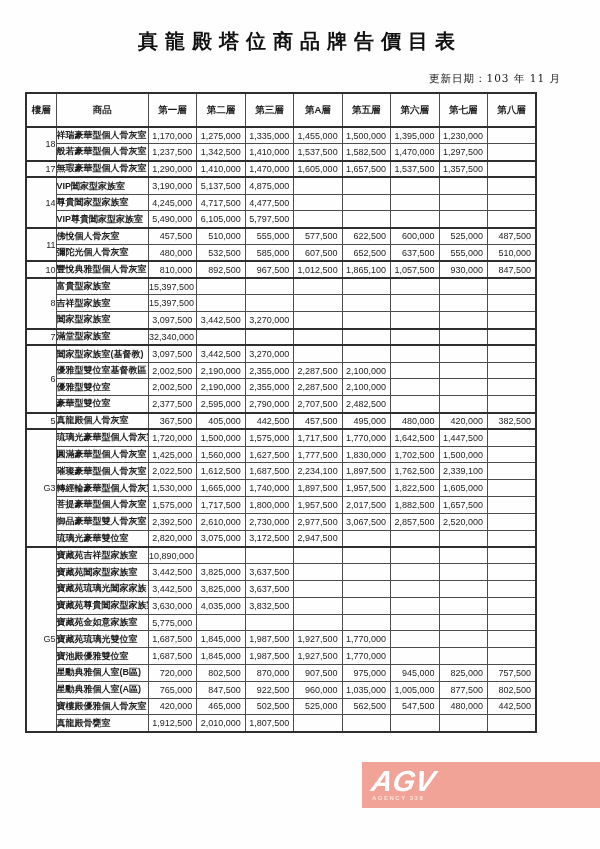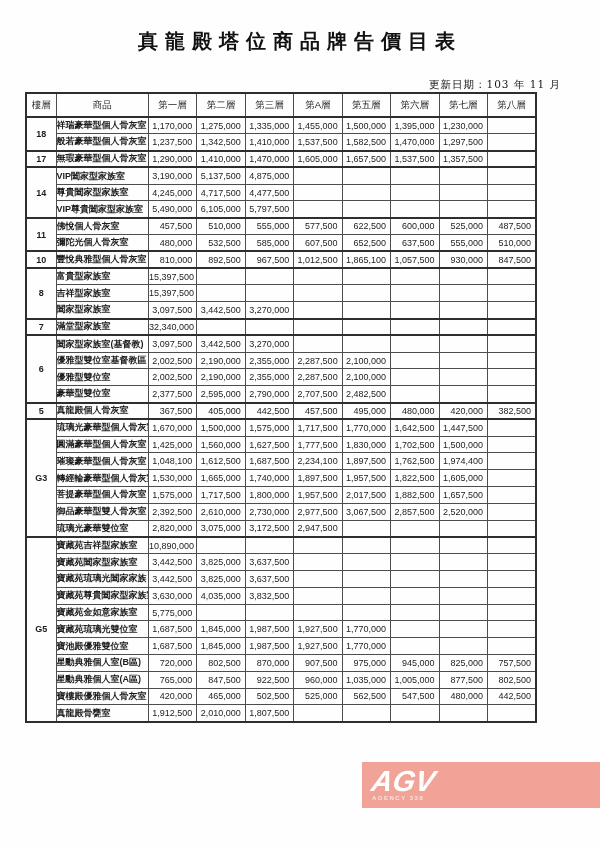--- a/index.html
+++ b/index.html
@@ -13,39 +13,39 @@
   .page { position: relative; width: 600px; height: 849px; background: #fefefe; overflow: hidden; }
 
   .title {
     position: absolute; top: 28px; left: 0; width: 100%;
     text-align: center;
     font-family: "DejaVu Serif", "Liberation Serif", serif;
     font-size: 20px; font-weight: 700; letter-spacing: 7px;
     color: #111;
   }
   .date {
-    position: absolute; top: 78px; left: 429px;
+    position: absolute; top: 72px; left: 429px;
     font-family: "DejaVu Serif", "Liberation Serif", serif;
     font-size: 10.5px; letter-spacing: 1px; color: #151515;
   }
 
   table.price-table {
     position: absolute; top: 92px; left: 25px; width: 512px;
     border-collapse: collapse; table-layout: fixed;
     border: 2px solid #2e2e2e;
   }
   .price-table th, .price-table td {
     border: 1px solid #4d4d4d;
     overflow: hidden; white-space: nowrap;
     padding: 0;
     color: #1c1c1c;
   }
-  .price-table thead th { height: 24px; font-size: 9.5px; font-weight: 400; text-align: center; }
+  .price-table thead th { height: 34px; font-size: 9.5px; font-weight: 700; text-align: center; }
   .price-table tbody td { height: 16.8px; font-size: 9px; }
-  td.floor-cell { text-align: center; font-size: 9.5px; font-weight: 700; }
+  td.floor-cell { text-align: right; font-size: 9.5px; font-weight: 400; }
   td.product-cell { font-weight: 700; }
   td.price-cell { text-align: right; padding-right: 4px; }
   tr.section-start td { border-top: 2px solid #2e2e2e; }
 
   .logo-banner {
     position: absolute; left: 362px; top: 762px; width: 238px; height: 46px;
     background: #f0a396;
     display: flex; align-items: center;
   }
   .logo-mark { margin-left: 10px; width: 74px; flex: none; }
@@ -305,21 +305,21 @@
           <td class="price-cell">442,500</td>
           <td class="price-cell">457,500</td>
           <td class="price-cell">495,000</td>
           <td class="price-cell">480,000</td>
           <td class="price-cell">420,000</td>
           <td class="price-cell">382,500</td>
         </tr>
         <tr class="section-start">
           <td class="floor-cell" rowspan="7">G3</td>
           <td class="product-cell">琉璃光豪華型個人骨灰室</td>
-          <td class="price-cell">1,670,000</td>
+          <td class="price-cell">1,720,000</td>
           <td class="price-cell">1,500,000</td>
           <td class="price-cell">1,575,000</td>
           <td class="price-cell">1,717,500</td>
           <td class="price-cell">1,770,000</td>
           <td class="price-cell">1,642,500</td>
           <td class="price-cell">1,447,500</td>
           <td class="price-cell"></td>
         </tr>
         <tr class="">
           <td class="product-cell">圓滿豪華型個人骨灰室</td>
@@ -327,27 +327,27 @@
           <td class="price-cell">1,560,000</td>
           <td class="price-cell">1,627,500</td>
           <td class="price-cell">1,777,500</td>
           <td class="price-cell">1,830,000</td>
           <td class="price-cell">1,702,500</td>
           <td class="price-cell">1,500,000</td>
           <td class="price-cell"></td>
         </tr>
         <tr class="">
           <td class="product-cell">璀璨豪華型個人骨灰室</td>
-          <td class="price-cell">1,048,100</td>
+          <td class="price-cell">2,022,500</td>
           <td class="price-cell">1,612,500</td>
           <td class="price-cell">1,687,500</td>
           <td class="price-cell">2,234,100</td>
           <td class="price-cell">1,897,500</td>
           <td class="price-cell">1,762,500</td>
-          <td class="price-cell">1,974,400</td>
+          <td class="price-cell">2,339,100</td>
           <td class="price-cell"></td>
         </tr>
         <tr class="">
           <td class="product-cell">轉經輪豪華型個人骨灰室</td>
           <td class="price-cell">1,530,000</td>
           <td class="price-cell">1,665,000</td>
           <td class="price-cell">1,740,000</td>
           <td class="price-cell">1,897,500</td>
           <td class="price-cell">1,957,500</td>
           <td class="price-cell">1,822,500</td>

